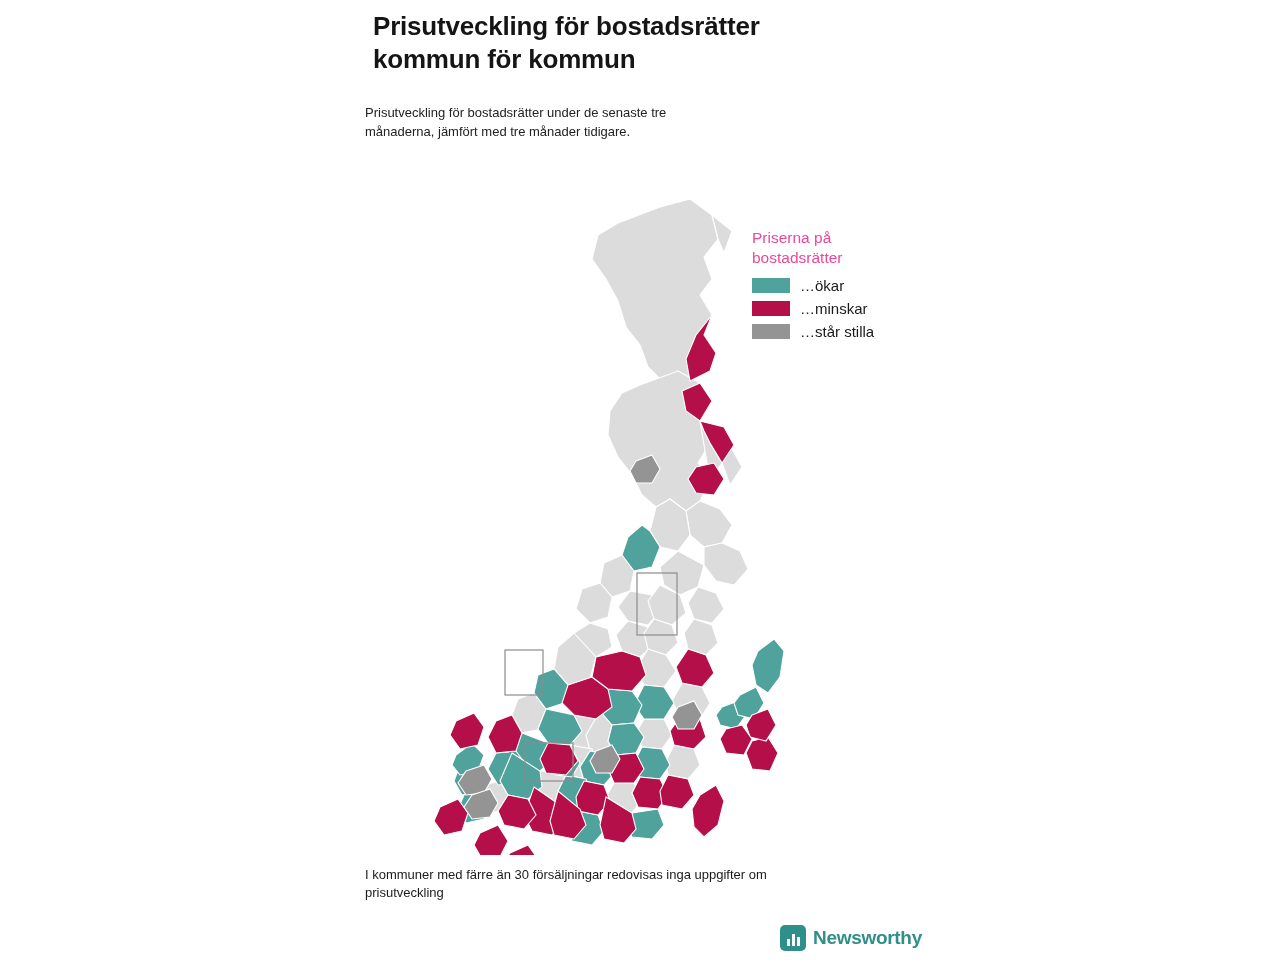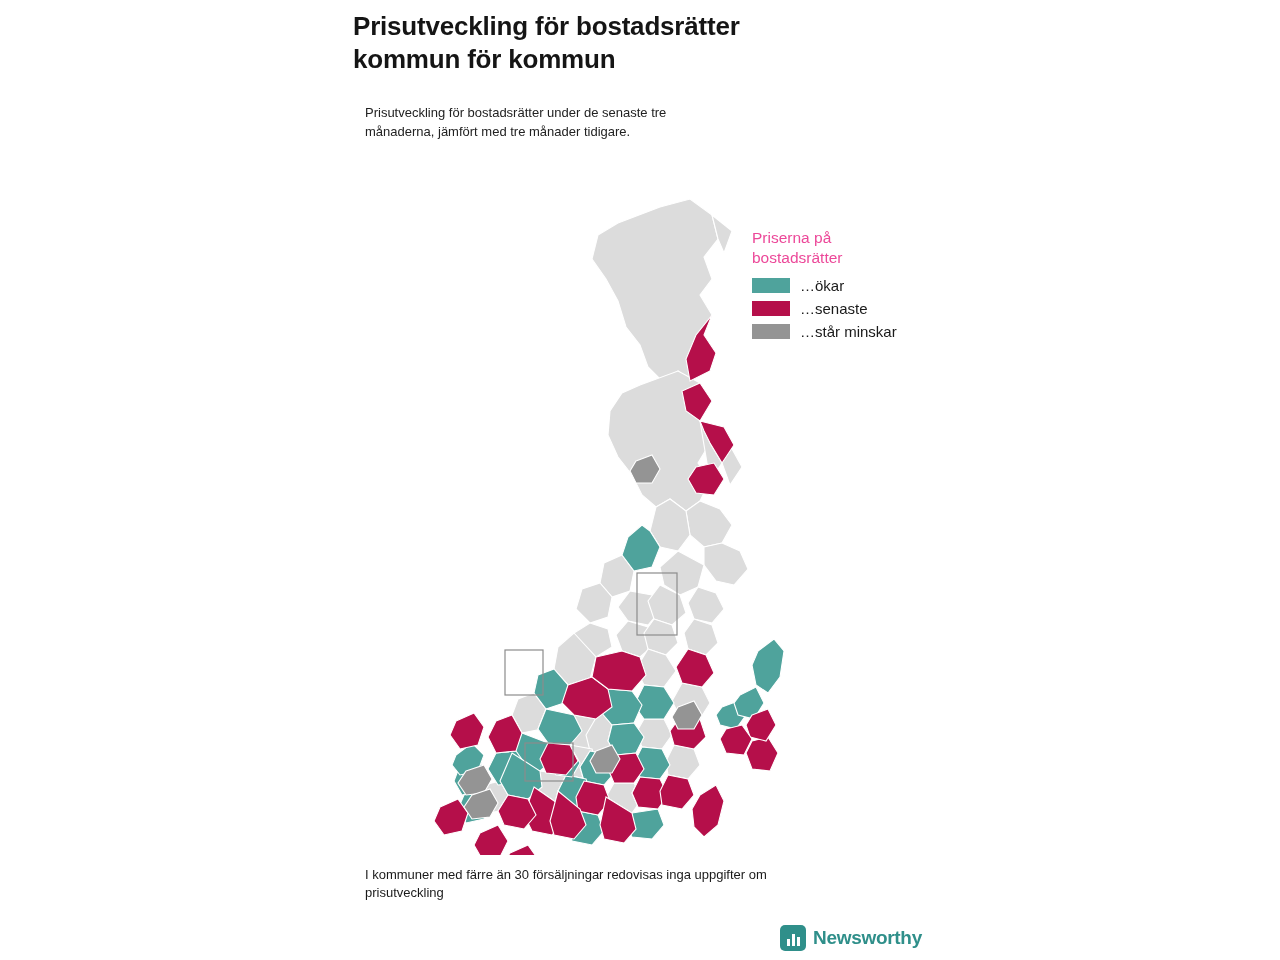--- a/index.html
+++ b/index.html
@@ -16,21 +16,21 @@
     overflow: hidden;
   }
   .page {
     position: absolute;
     left: 0; top: 0;
     width: 1280px;
     height: 960px;
   }
   .title {
     position: absolute;
-    left: 353px;
+    left: 373px;
     top: 10px;
     width: 560px;
     font-size: 26px;
     font-weight: bold;
     line-height: 1.28;
     letter-spacing: -0.2px;
     color: #151515;
     white-space: pre-line;
   }
   .subtitle {
@@ -289,26 +289,26 @@
     <div class="legend-title">Priserna på
 bostadsrätter</div>
 
     <div class="legend-row">
       <span class="legend-swatch" style="background:#4fa39c"></span>
       <span class="legend-label">…ökar</span>
     </div>
 
     <div class="legend-row">
       <span class="legend-swatch" style="background:#b50f4a"></span>
-      <span class="legend-label">…senaste</span>
+      <span class="legend-label">…minskar</span>
     </div>
 
     <div class="legend-row">
       <span class="legend-swatch" style="background:#949494"></span>
-      <span class="legend-label">…står minskar</span>
+      <span class="legend-label">…står stilla</span>
     </div>
   </div>
 
   <div class="footnote">I kommuner med färre än 30 försäljningar redovisas inga uppgifter om
 prisutveckling</div>
 
   <div class="brand">
     <span class="brand-mark">
       <i class="b1"></i>
         <i class="b2"></i>

